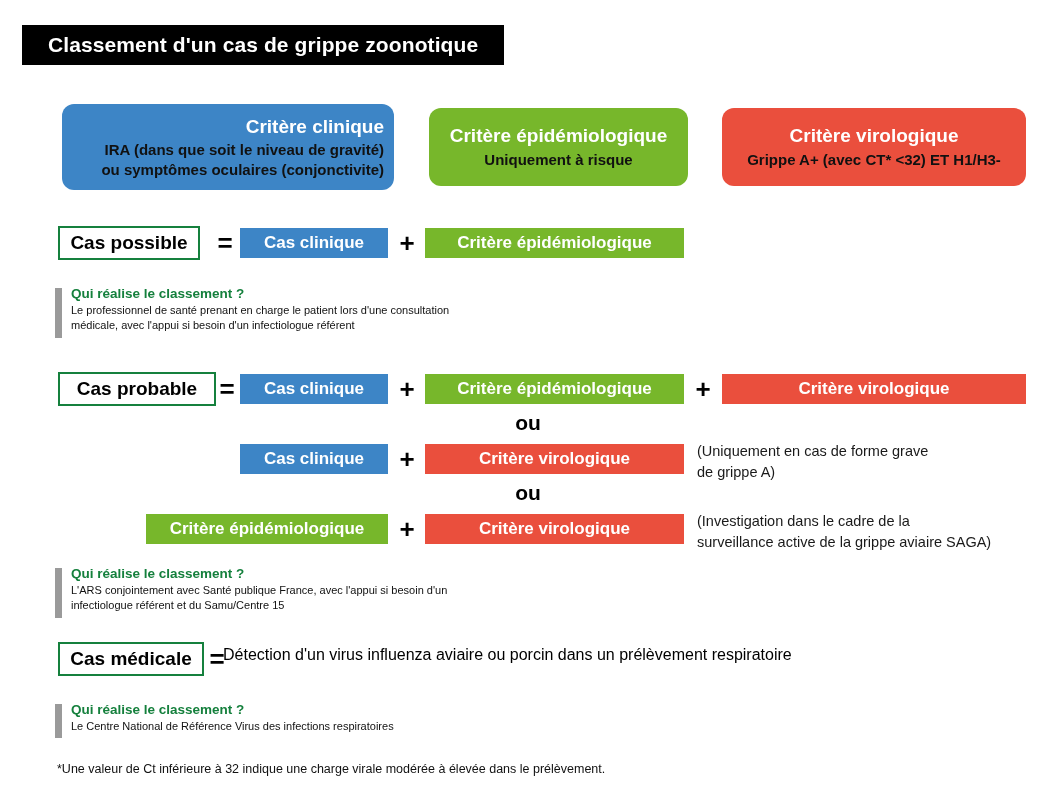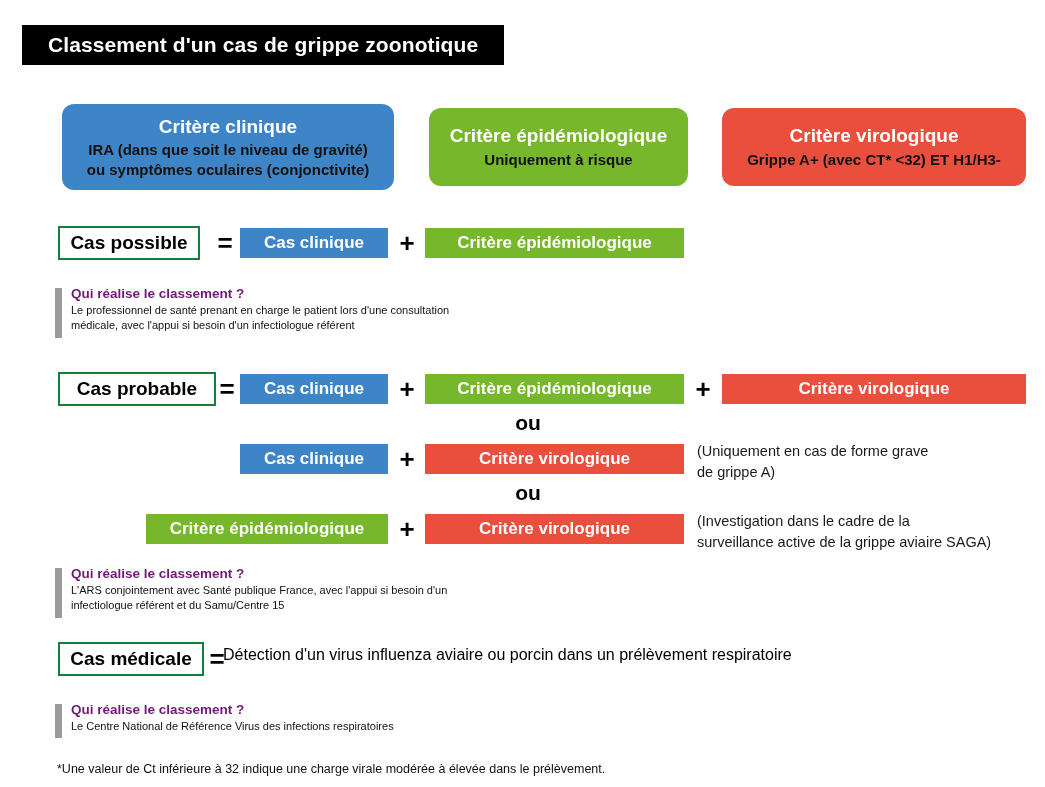--- a/index.html
+++ b/index.html
@@ -51,21 +51,21 @@
     font-weight: bold;
     line-height: 1.25;
     margin-bottom: 2px;
   }
   .card .card-sub {
     color: #111111;
     font-size: 15px;
     font-weight: bold;
     line-height: 1.3;
   }
-  #card-clinique { left: 62px; top: 104px; width: 332px; height: 86px; background: #3d85c6; }
+  #card-clinique { left: 62px; top: 104px; width: 332px; height: 86px; background: #3d85c6; align-items: flex-end; }
   #card-epidemio { left: 429px; top: 108px; width: 259px; height: 78px; background: #77b72b; }
   #card-virolog  { left: 722px; top: 108px; width: 304px; height: 78px; background: #ea4f3d; }
 
   
   .case-label {
     position: absolute;
     border: 2px solid #15803d;
     background: #ffffff;
     display: flex;
     align-items: center;
@@ -117,21 +117,21 @@
 
   
   .note-block { position: absolute; padding-left: 16px; }
   .note-block .note-bar {
     position: absolute;
     left: 0; top: 2px;
     width: 7px; height: calc(100% - 4px);
     background: #9a9a9a;
   }
   .note-block .note-head {
-    color: #701a75;
+    color: #15803d;
     font-size: 13.5px;
     font-weight: bold;
     margin-bottom: 2px;
   }
   .note-block .note-body {
     color: #111111;
     font-size: 11px;
     line-height: 1.35;
     white-space: pre-line;
   }

